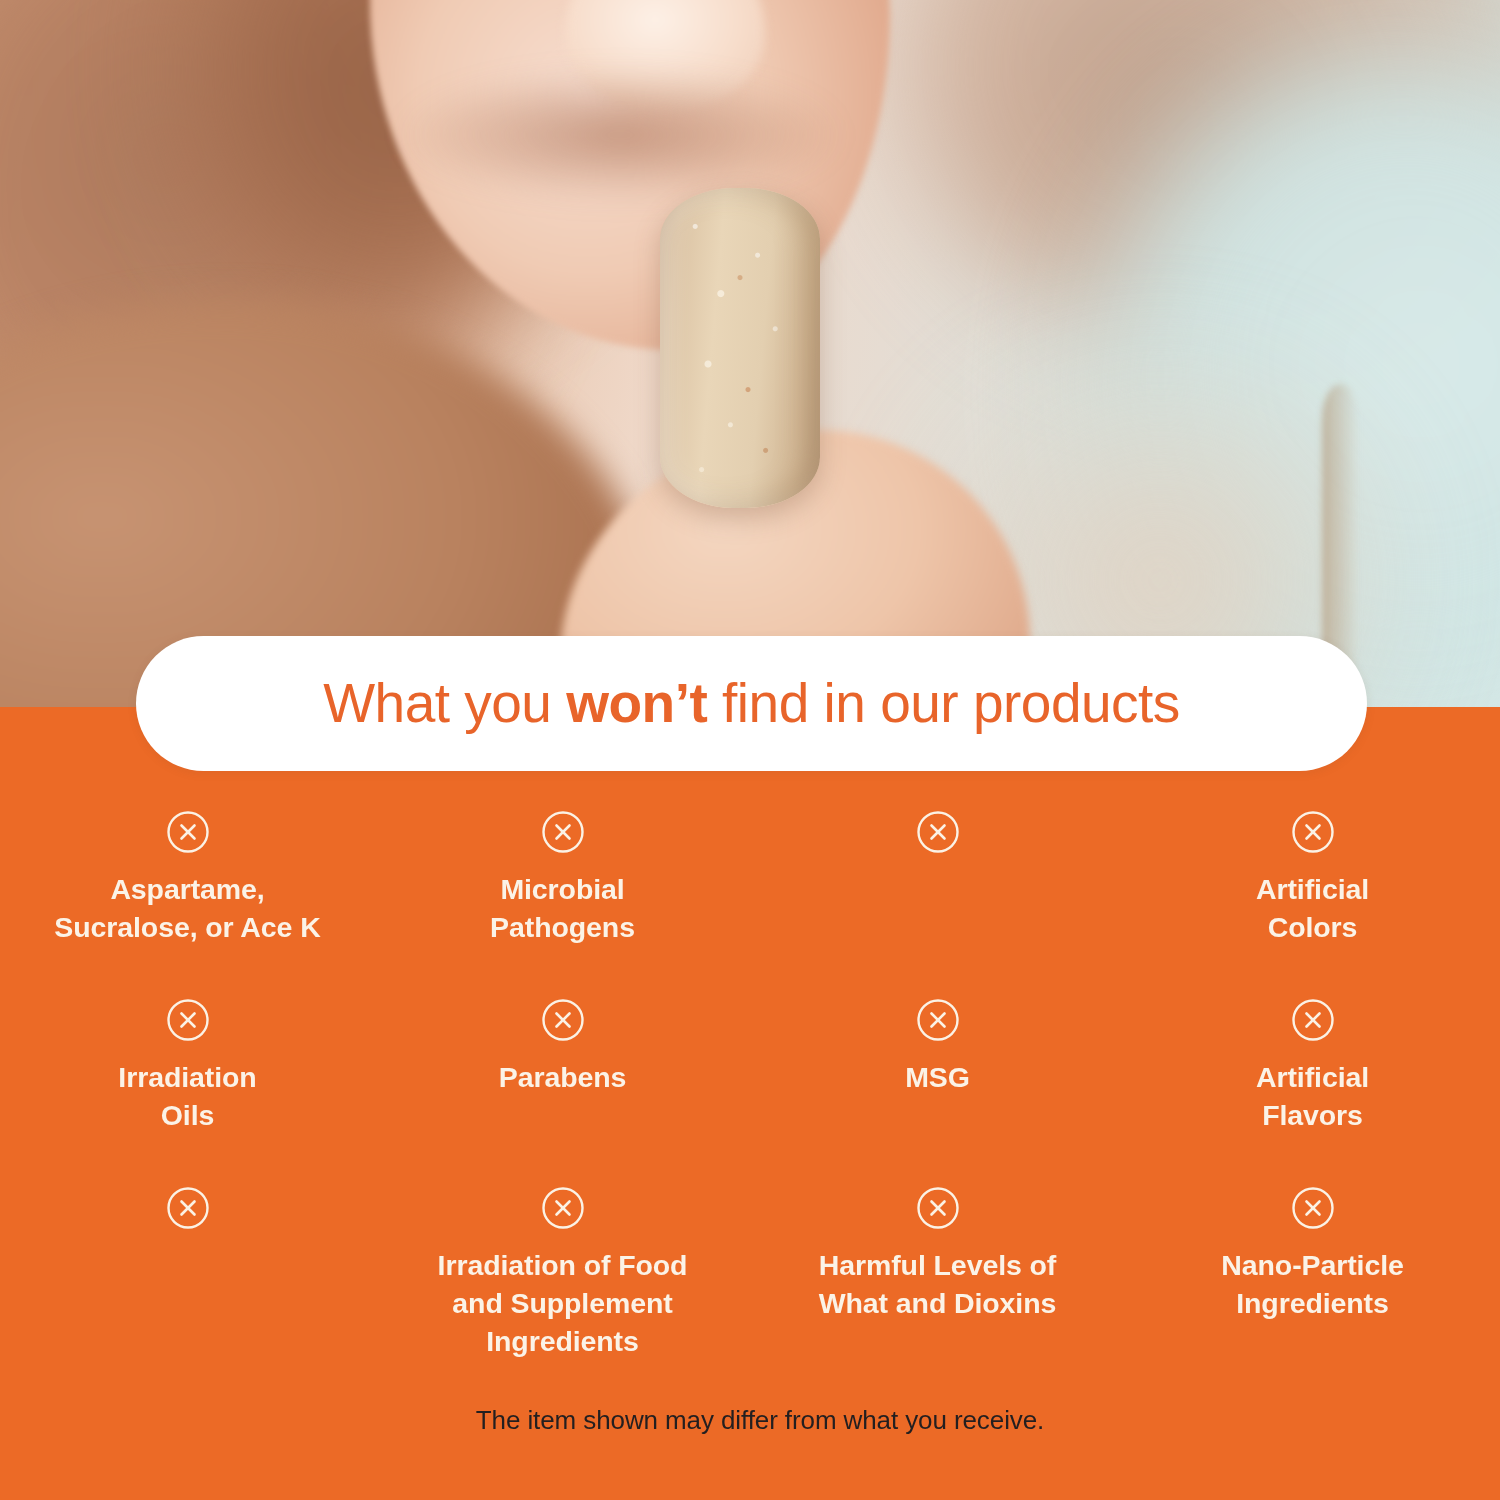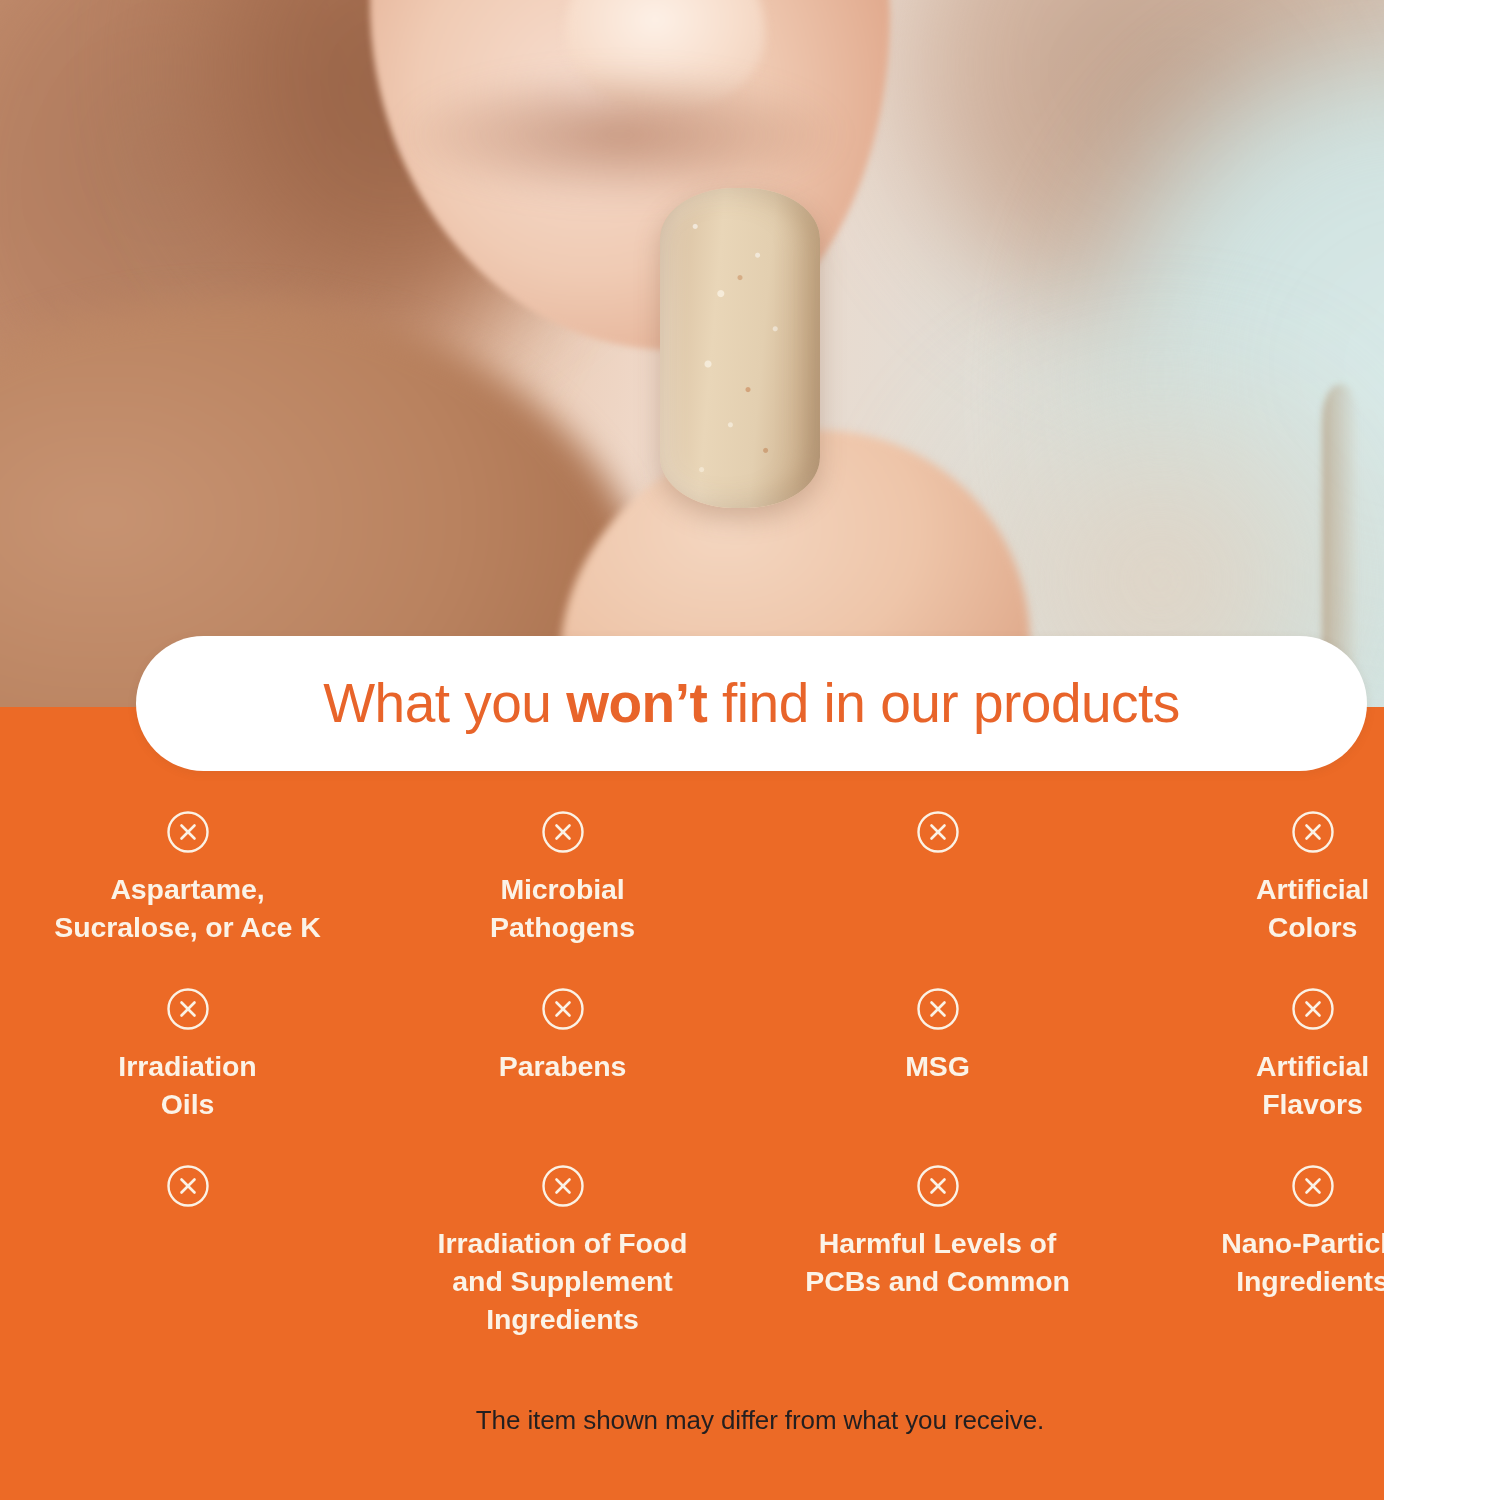--- a/index.html
+++ b/index.html
@@ -7,21 +7,21 @@
     padding: 0;
     background: #ffffff;
   }
   body {
     font-family: "Liberation Sans", sans-serif;
     -webkit-font-smoothing: antialiased;
   }
 
   .canvas {
     position: relative;
-    width: 1384px;
+    width: 1500px;
     height: 1500px;
     overflow: hidden;
     background: #15803d;
   }
 
   
   .photo {
     position: absolute;
     left: 0;
     top: 0;
@@ -187,21 +187,21 @@
   .title-text .strong { font-weight: 700; }
 
   
   .grid {
     position: absolute;
     left: 0;
     top: 810px;
     width: 1500px;
     display: grid;
     grid-template-columns: repeat(4, 1fr);
-    row-gap: 1px;
+    row-gap: 12px;
   }
   .cell {
     display: flex;
     flex-direction: column;
     align-items: center;
     padding: 0 18px;
     box-sizing: border-box;
     height: 176px;
   }
   .x-icon {
@@ -363,21 +363,21 @@
 Ingredients</div>
     </div>
 
     <div class="cell">
       <svg class="x-icon" viewBox="0 0 44 44">
         <circle cx="22" cy="22" r="19.5" stroke-width="2.4"></circle>
         <line x1="15.5" y1="15.5" x2="28.5" y2="28.5" stroke-width="2.6"></line>
         <line x1="28.5" y1="15.5" x2="15.5" y2="28.5" stroke-width="2.6"></line>
       </svg>
       <div class="cell-label">Harmful Levels of
-PCBs and Common</div>
+What and Dioxins</div>
     </div>
 
     <div class="cell">
       <svg class="x-icon" viewBox="0 0 44 44">
         <circle cx="22" cy="22" r="19.5" stroke-width="2.4"></circle>
         <line x1="15.5" y1="15.5" x2="28.5" y2="28.5" stroke-width="2.6"></line>
         <line x1="28.5" y1="15.5" x2="15.5" y2="28.5" stroke-width="2.6"></line>
       </svg>
       <div class="cell-label">Nano-Particle
 Ingredients</div>

